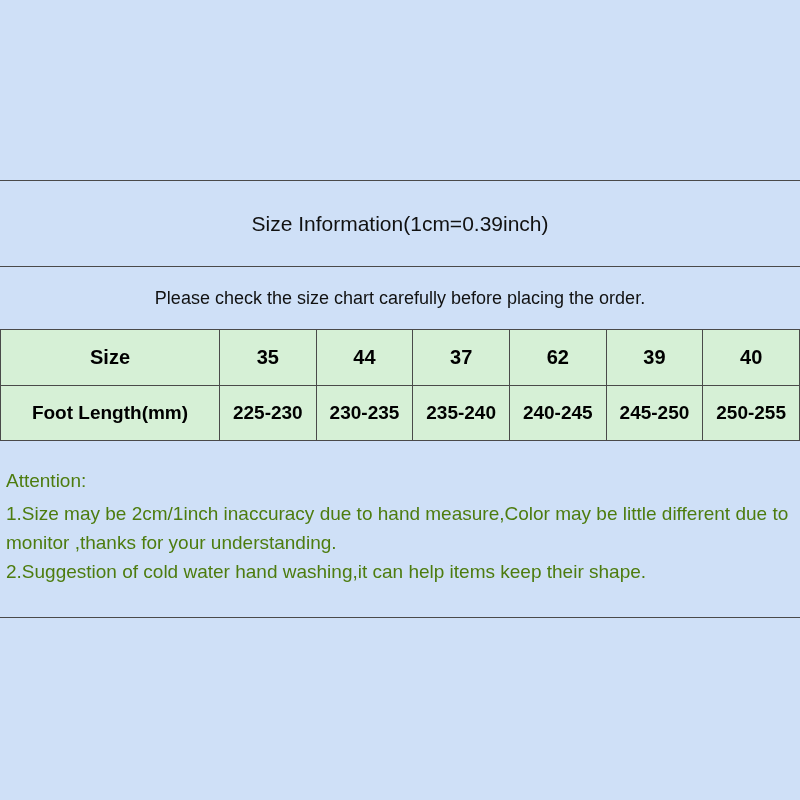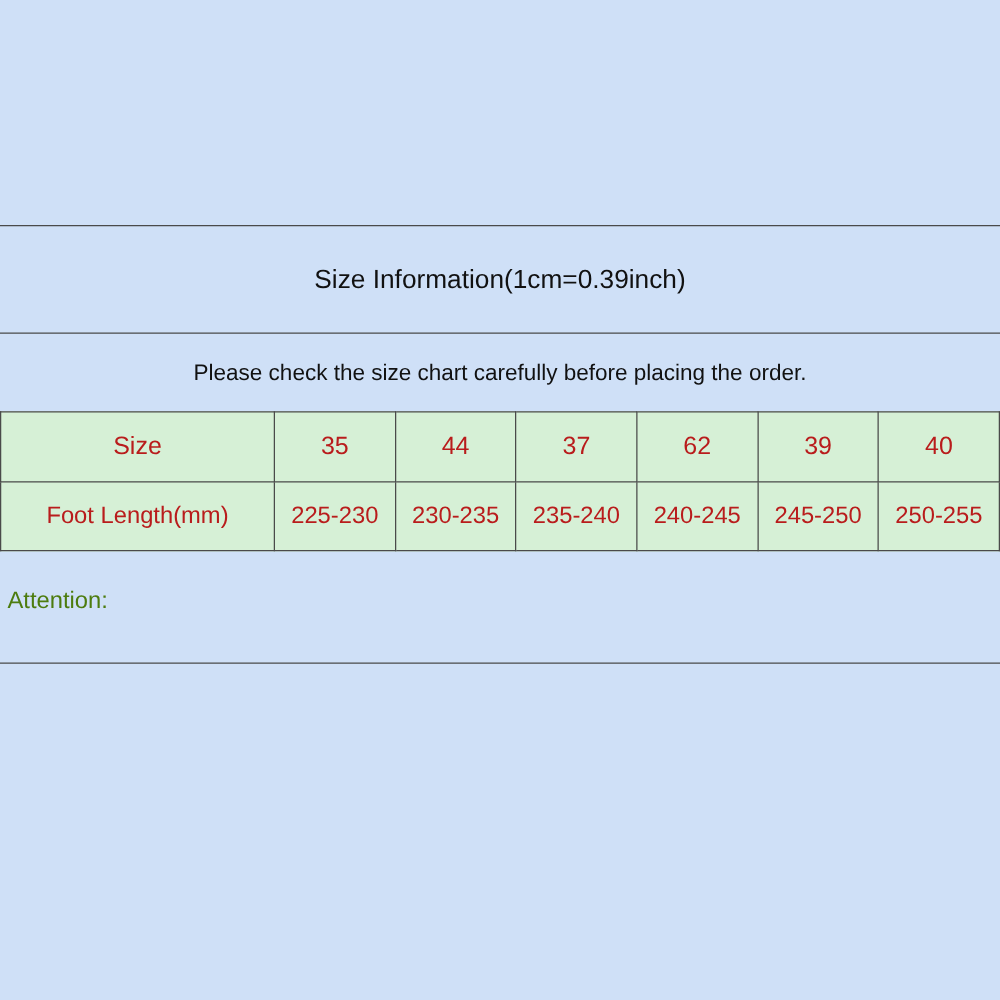--- a/index.html
+++ b/index.html
@@ -51,25 +51,26 @@
     border-collapse: collapse;
     width: 800px;
     table-layout: fixed;
     background: #d6f0d6;
   }
   table.size-table td {
     border: 1px solid #4a4a4a;
     background: #d6f0d6;
     text-align: center;
     vertical-align: middle;
-    color: #b91c1c;
+    color: #000000;
     font-size: 19px;
     height: 47px;
     padding: 16px 2px;
     box-sizing: border-box;
+    font-weight: bold;
   }
   table.size-table td.label-cell {
     width: 219px;
     font-size: 19px;
   }
   table.size-table tr.header-row td {
     font-size: 20px;
   }
   .attention {
     padding: 26px 6px 30px 6px;
@@ -116,15 +117,17 @@
       <td>235-240</td>
       <td>240-245</td>
       <td>245-250</td>
       <td>250-255</td>
     </tr>
   </tbody>
     </table>
 
   <div class="attention">
     <p class="heading">Attention:</p>
+    <p>1.Size may be 2cm/1inch inaccuracy due to hand measure,Color may be little different due to monitor ,thanks for your understanding.</p>
+    <p>2.Suggestion of cold water hand washing,it can help items keep their shape.</p>
   </div>
 
 </div>
 
 </body></html>

